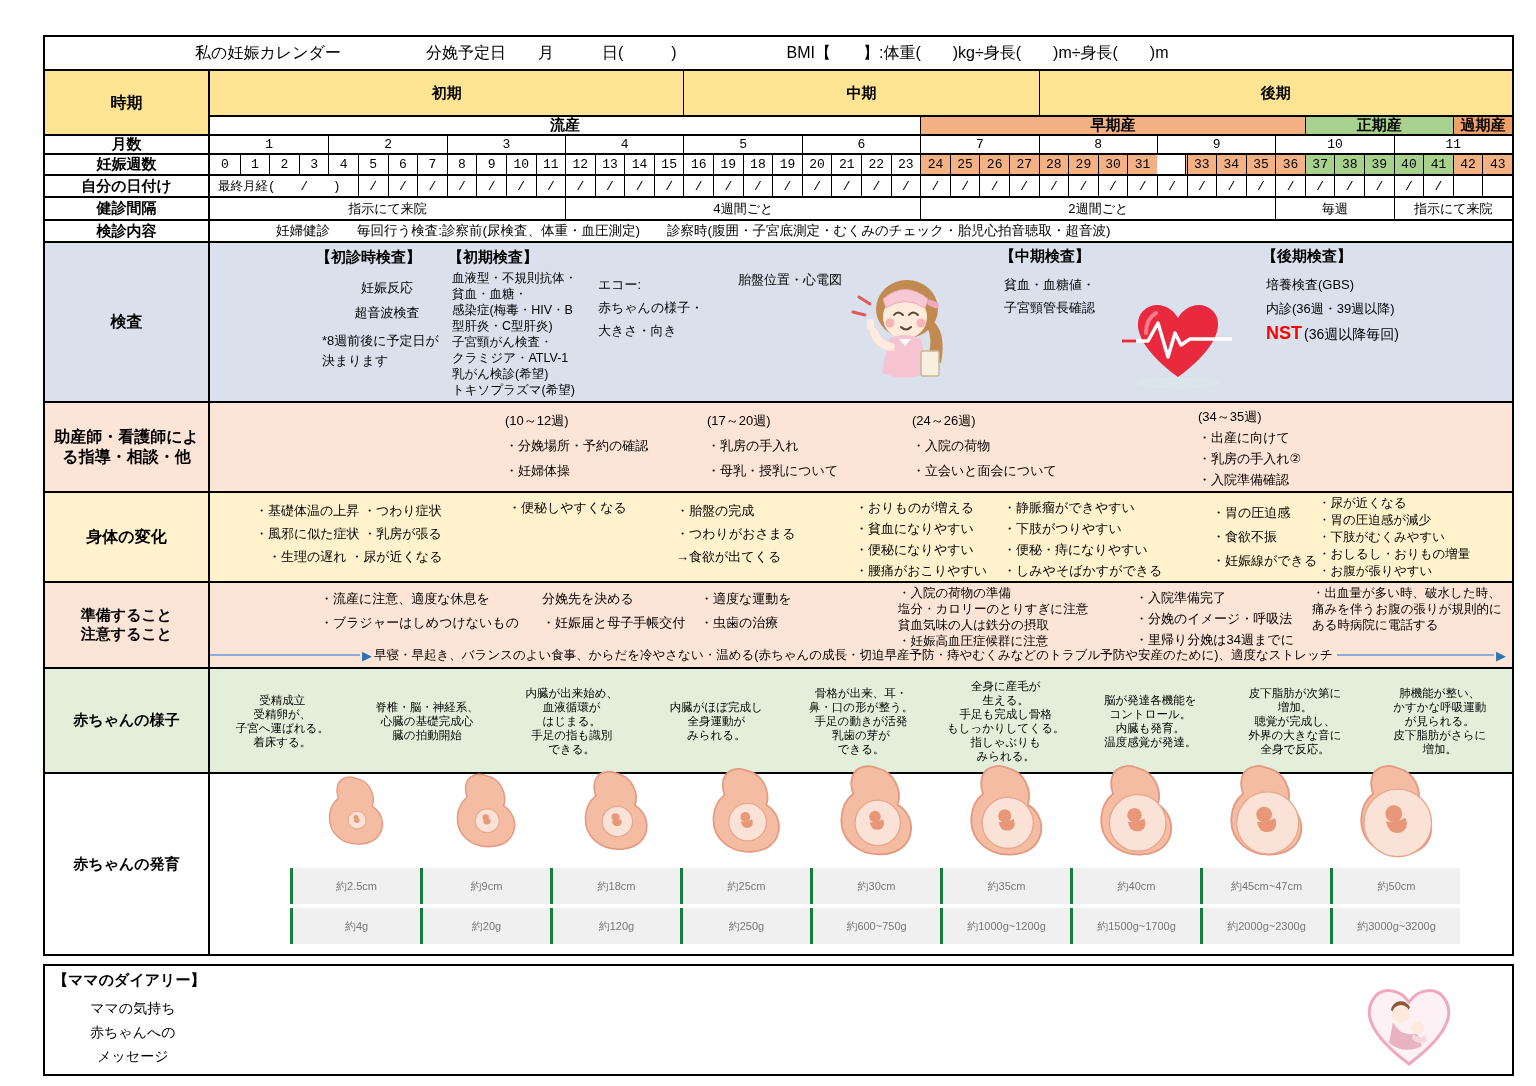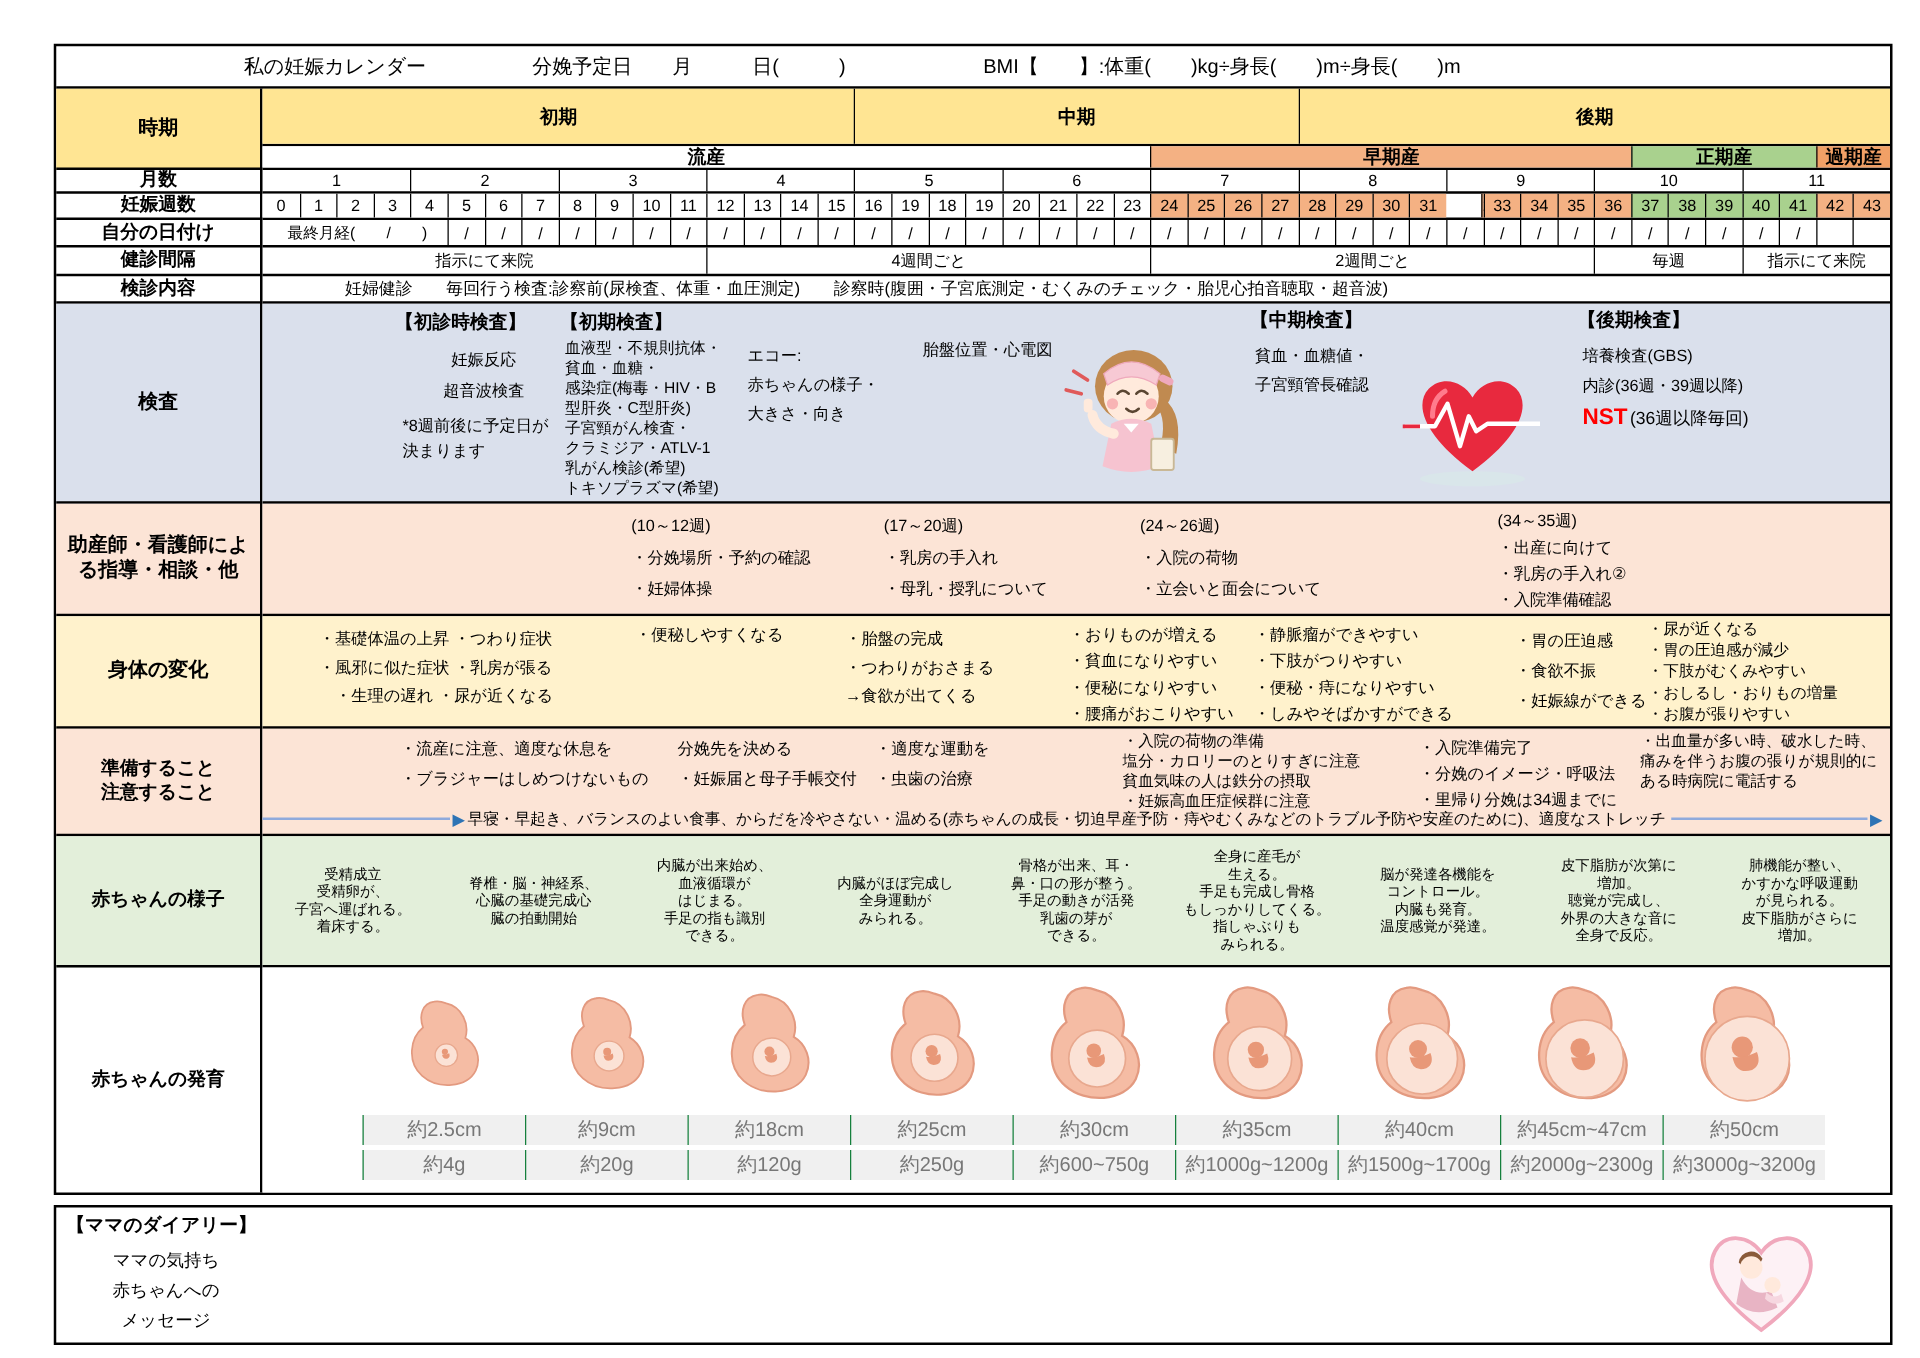--- a/index.html
+++ b/index.html
@@ -18,43 +18,43 @@
   .title-row .t2{margin-left:85px;}
   .title-row .t3{margin-left:110px;}
   .body-flex{display:flex;height:883px;}
   .label-col{width:165px;flex:none;border-right:2px solid #000;}
   .lcell{border-bottom:2px solid #000;display:flex;flex-direction:column;align-items:center;justify-content:center;
          font-weight:bold;font-size:15px;text-align:center;padding:2px;line-height:1.25;}
   .lcell:last-child{border-bottom:none;}
   .content-col{flex:1;display:flex;flex-direction:column;}
   .crow{border-bottom:2px solid #000;position:relative;}
   .crow:last-child{border-bottom:none;}
-  .grid44{display:grid;grid-template-columns:repeat(44,1fr);height:100%;}
+  .grid44{display:grid;grid-template-columns:repeat(44,1fr);height:100%;font-family:Liberation Mono, monospace;}
   .gc{border-left:1px solid #000;display:flex;align-items:center;justify-content:center;font-size:13px;overflow:hidden;}
   .gc.bold{font-weight:bold;font-size:15px;}
-  .gc.tal{justify-content:flex-start;padding-left:20px;font-size:12.5px;white-space:nowrap;}
+  .gc.tal{justify-content:flex-start;padding-left:8px;font-size:12.5px;white-space:nowrap;}
   .checkup-row{display:flex;align-items:center;font-size:13.5px;padding-left:66px;white-space:nowrap;}
   .tests-row{background:var(--exam_blue);}
   .midwife-row{background:var(--pink);}
   .bodychg-row{background:var(--body_yellow);}
   .prep-row{background:var(--pink);}
   .state-row{background:var(--state_green);display:flex;align-items:center;}
   .growth-row{background:#fff;display:flex;align-items:flex-end;padding-left:80px;padding-bottom:10px;}
   .blk{position:absolute;font-size:13px;white-space:nowrap;}
   .blk.bold{font-weight:bold;font-size:15px;}
   .blk.center{text-align:center;}
   .blk.wrap{white-space:normal;}
   .nst{color:var(--nst_red);font-weight:bold;font-size:18px;margin-right:2px;}
   .arrow-strip{position:absolute;left:0;right:4px;bottom:3px;height:18px;display:flex;align-items:center;font-size:12.5px;white-space:nowrap;}
   .arrow-line{height:2px;background:var(--arrow_line);}
   .arrow-head{color:var(--arrow_blue);font-size:13px;line-height:1;margin:0 2px;}
   .state-col{flex:1;text-align:center;font-size:11.5px;line-height:14px;}
   .growth-cell{width:130px;flex:none;display:flex;flex-direction:column;align-items:center;justify-content:flex-end;}
-  .growth-strip{width:100%;height:24px;background:var(--growth_strip);display:flex;align-items:center;justify-content:center;
-                font-size:16px;color:#777;margin-top:4px;border-left:1px solid #15803d;}
+  .growth-strip{width:100%;height:36px;background:var(--growth_strip);display:flex;align-items:center;justify-content:center;
+                font-size:11px;color:#777;margin-top:4px;border-left:3px solid #15803d;}
   .diary{position:absolute;left:43px;top:964px;width:1471px;height:112px;border:2px solid #000;background:#fff;}
   .diary-heading{position:absolute;left:8px;top:5px;font-weight:bold;font-size:15px;}
   .diary-lines{position:absolute;left:45px;top:30px;font-size:14px;line-height:24px;text-align:center;}
   .diary-art{position:absolute;left:1310px;top:6px;}
   svg{display:block;}
 </style>
 </head>
 <body>
 
 <div class="page">

